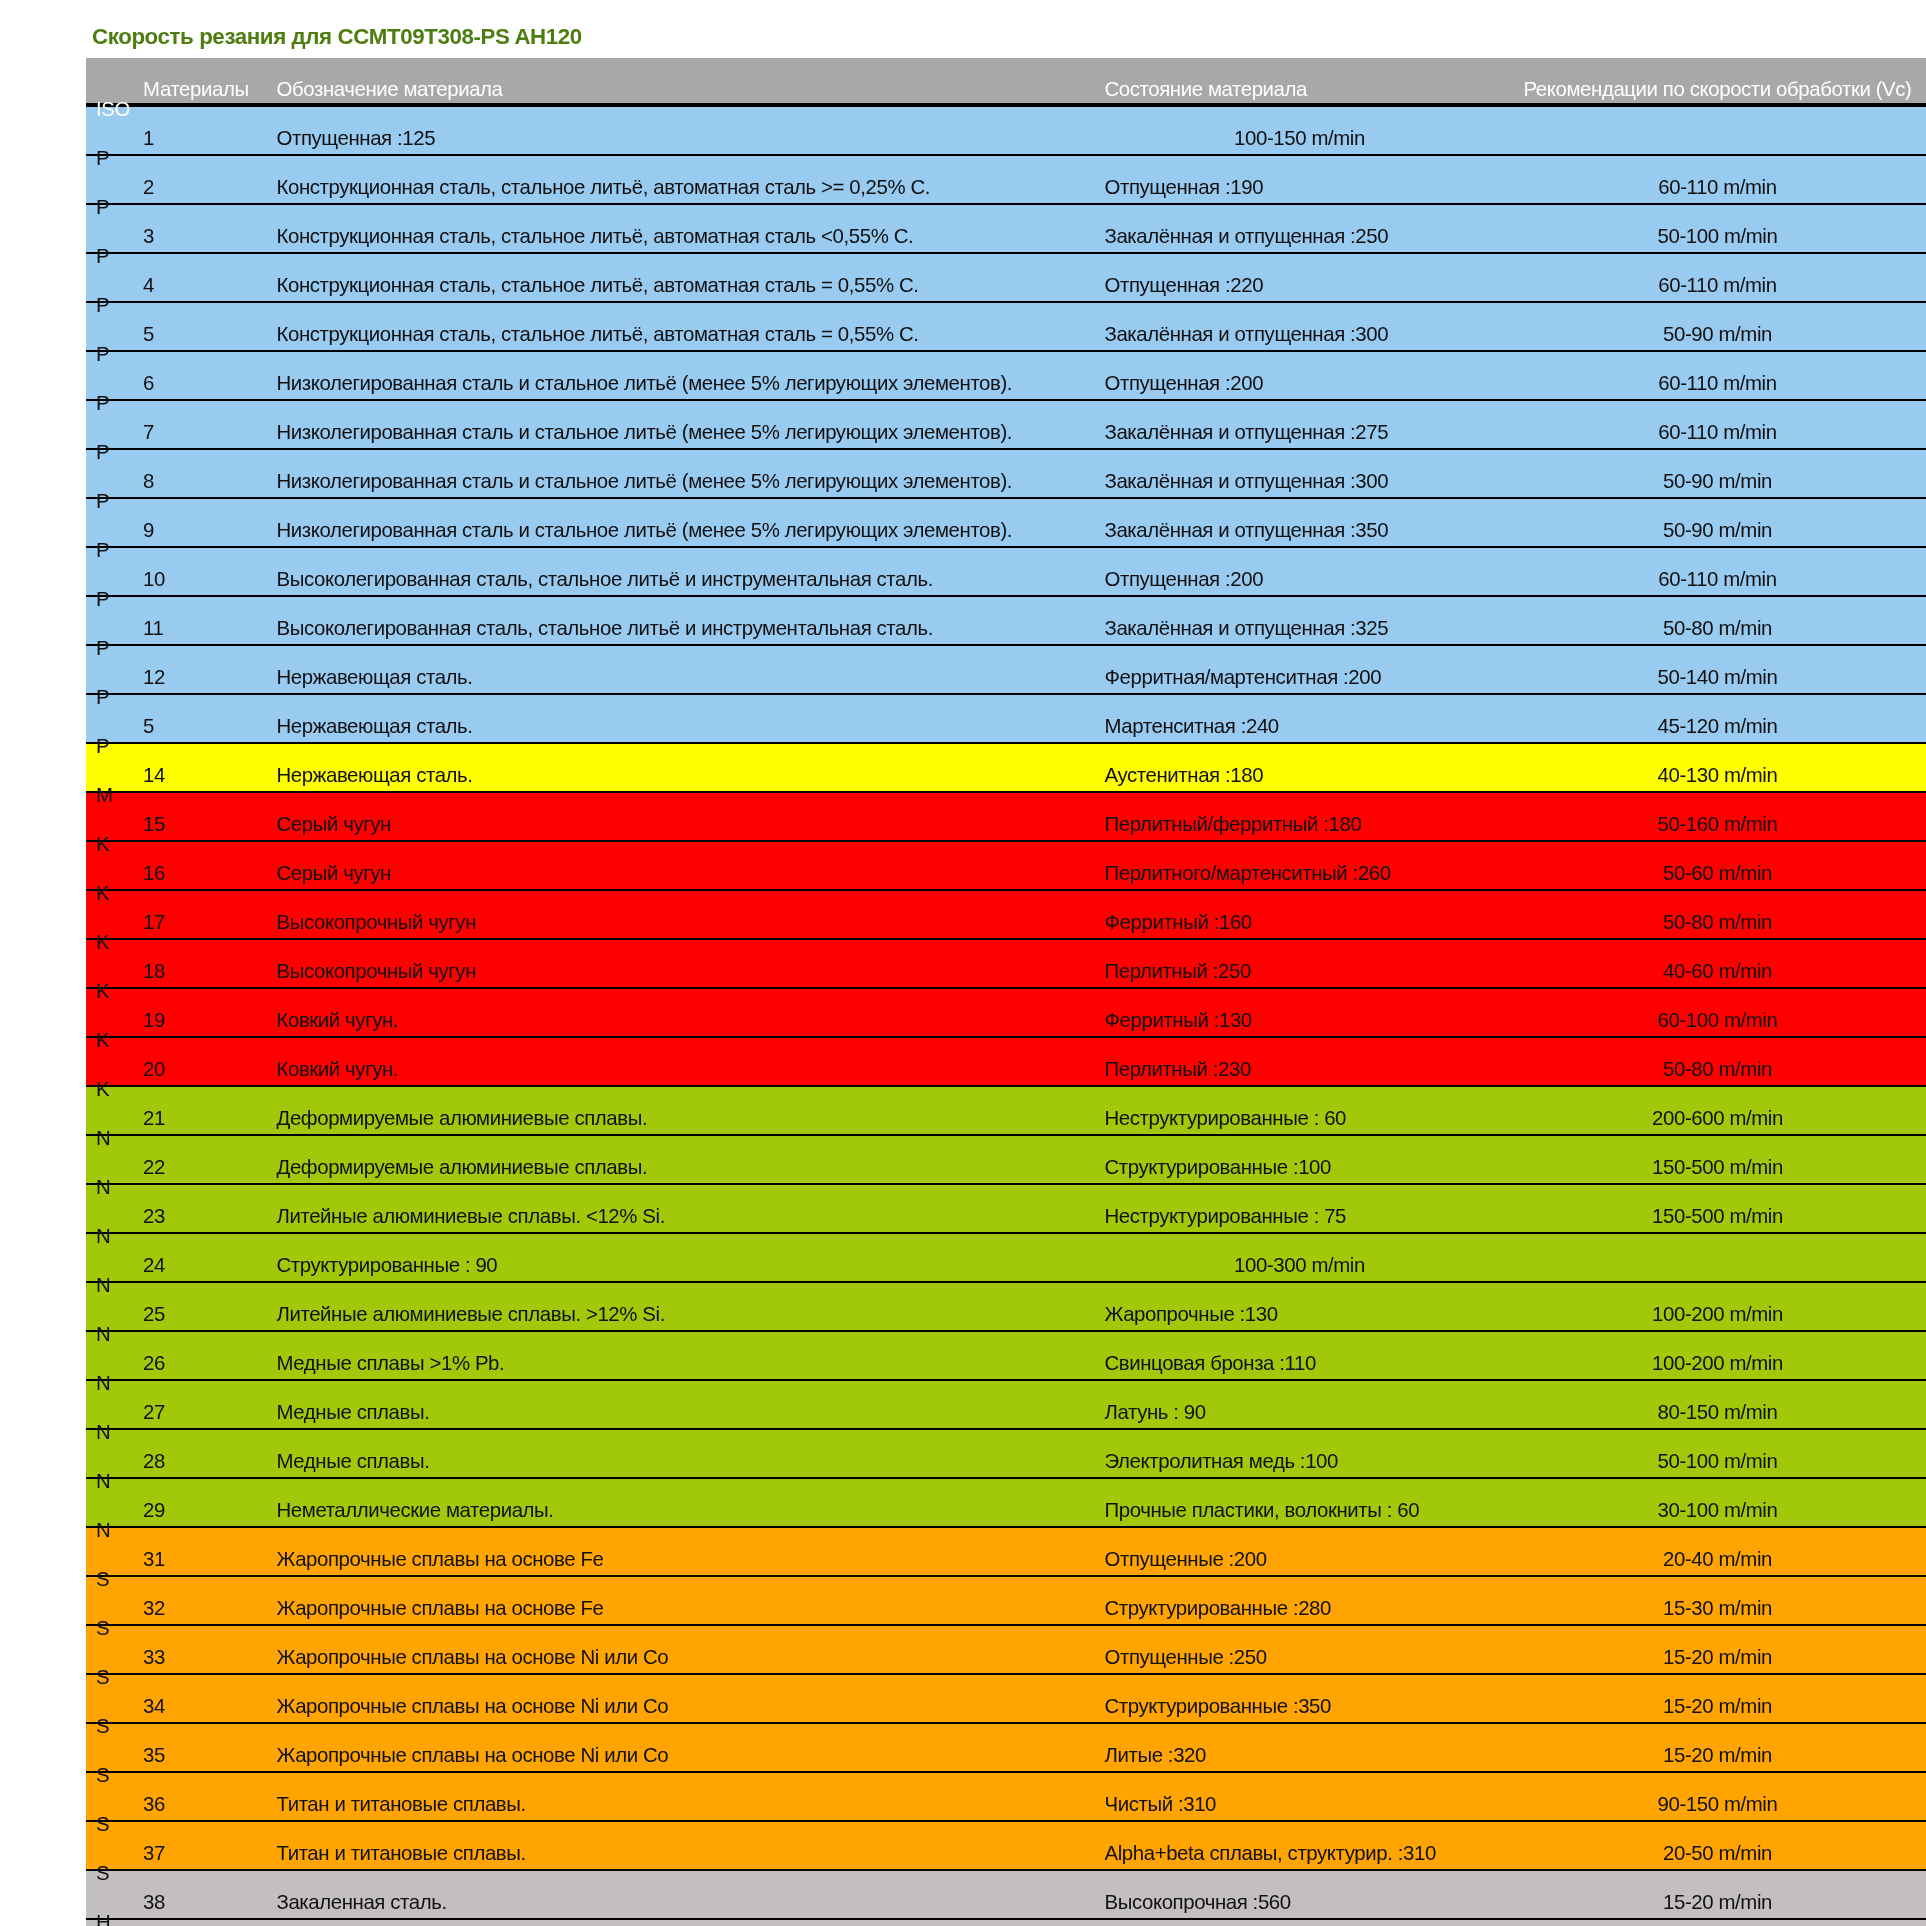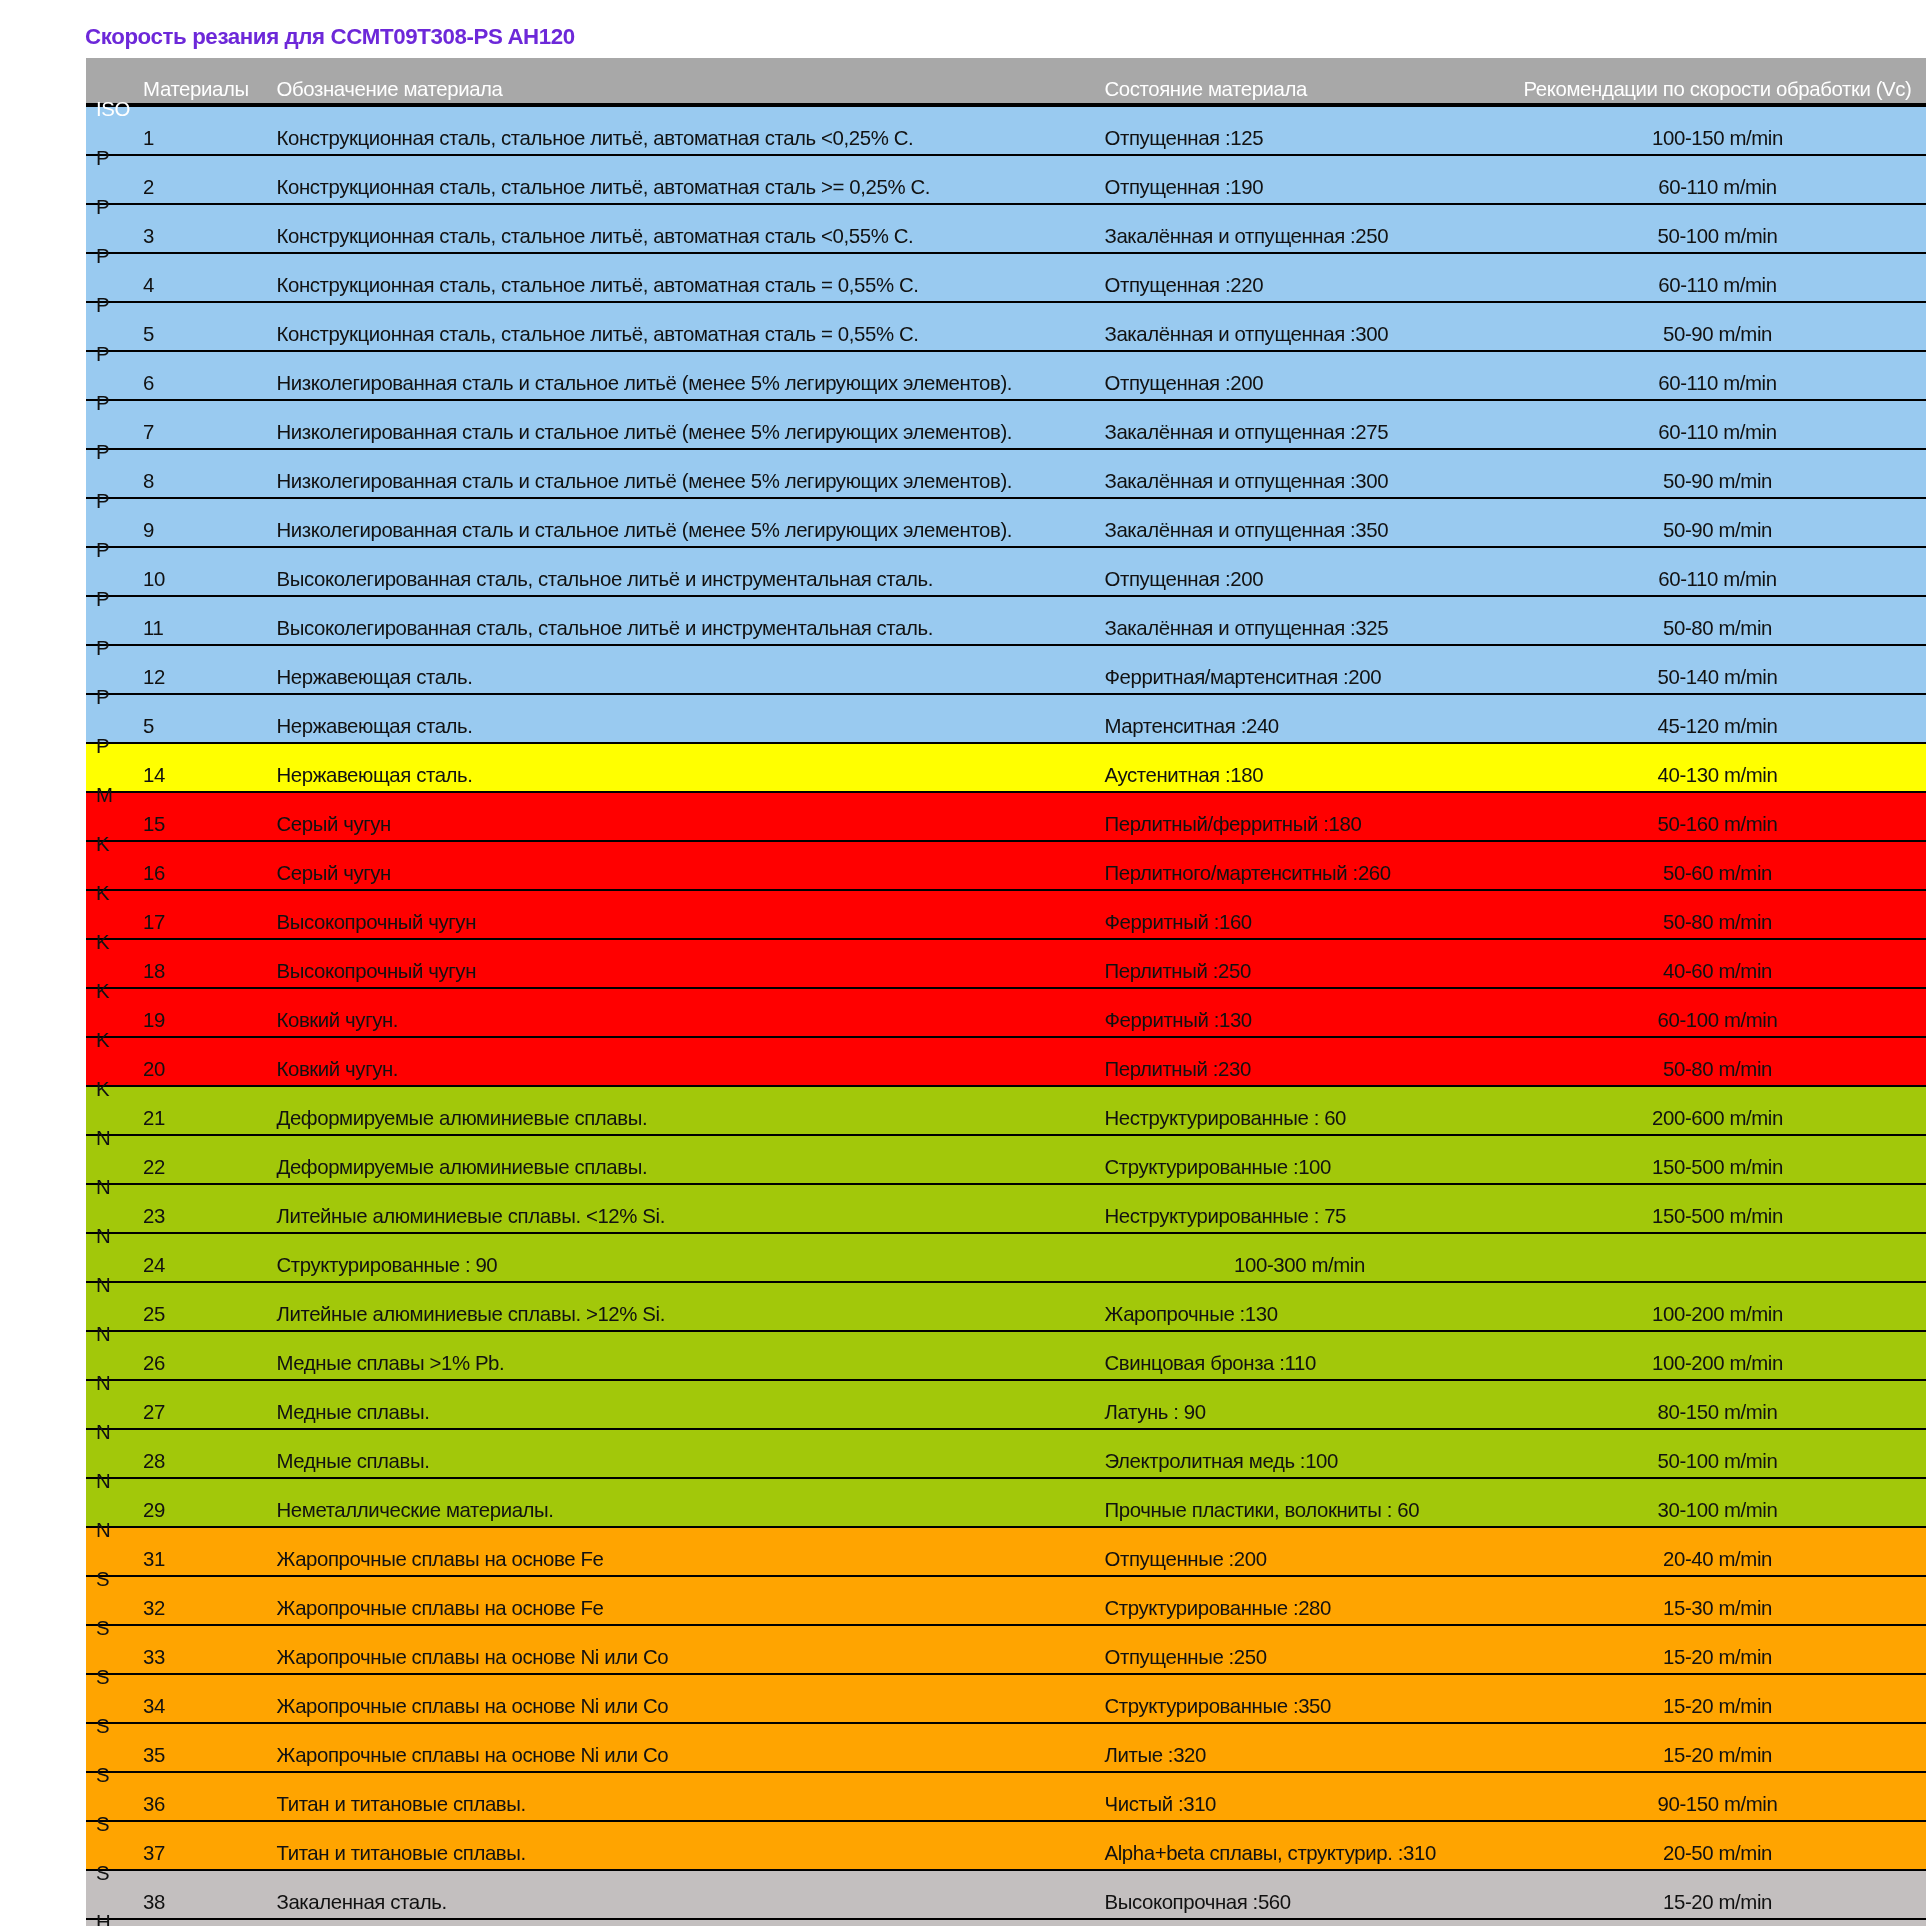--- a/index.html
+++ b/index.html
@@ -1,20 +1,20 @@
 <!DOCTYPE html>
 <html style="font-size:6.2px"><head>
 <meta charset="utf-8">
 <style>
   * { margin:0; padding:0; box-sizing:border-box; }
   html,body { background:#ffffff; }
   body { font-family:"Liberation Sans", sans-serif; }
   .page { position:relative; width:2021px; height:2183px; background:#ffffff; overflow:hidden; }
-  .title { position:absolute; left:85px; top:24px; font-size:22.3px; font-weight:bold;
-           color:#6d28d9; letter-spacing:-0.4px; }
+  .title { position:absolute; left:92px; top:24px; font-size:22.3px; font-weight:bold;
+           color:#4d7c0f; letter-spacing:-0.4px; }
   .speed-table { position:absolute; left:86px; top:58px; width:1853px; }
   .row { display:grid; grid-template-columns:54px 135px 828px 393px 443px;
          align-items:center; height:49px; font-size:20.4px; letter-spacing:-0.4px;
          color:#111111; border-bottom:2.3px solid #000000; }
   .row:last-child { border-bottom:none; }
   .header-row { background:#a8a8a8; color:#ffffff; border-bottom:4.6px solid #000000; }
   .c-iso { padding-left:10px;margin-top:40px; }
   .c-num { padding-left:3.1px; }
   .c-des { padding-left:1.5px; }
   .c-cond { padding-left:1.5px; }
@@ -31,21 +31,20 @@
       <div class="c-iso">ISO</div>
       <div class="c-num">Материалы</div>
       <div class="c-des">Обозначение материала</div>
       <div class="c-cond">Состояние материала</div>
       <div class="c-speed">Рекомендации по скорости обработки (Vc)</div>
     </div>
     <div>
         <div class="row" style="background: rgb(153, 202, 240);">
       <div class="c-iso">P</div>
       <div class="c-num">1</div>
-      <div class="c-des">Конструкционная сталь, стальное литьё, автоматная сталь &lt;0,25% C.</div>
       <div class="c-cond">Отпущенная :125</div>
       <div class="c-speed">100-150 m/min</div>
     </div>
         <div class="row" style="background: rgb(153, 202, 240);">
       <div class="c-iso">P</div>
       <div class="c-num">2</div>
       <div class="c-des">Конструкционная сталь, стальное литьё, автоматная сталь &gt;= 0,25% C.</div>
       <div class="c-cond">Отпущенная :190</div>
       <div class="c-speed">60-110 m/min</div>
     </div>

